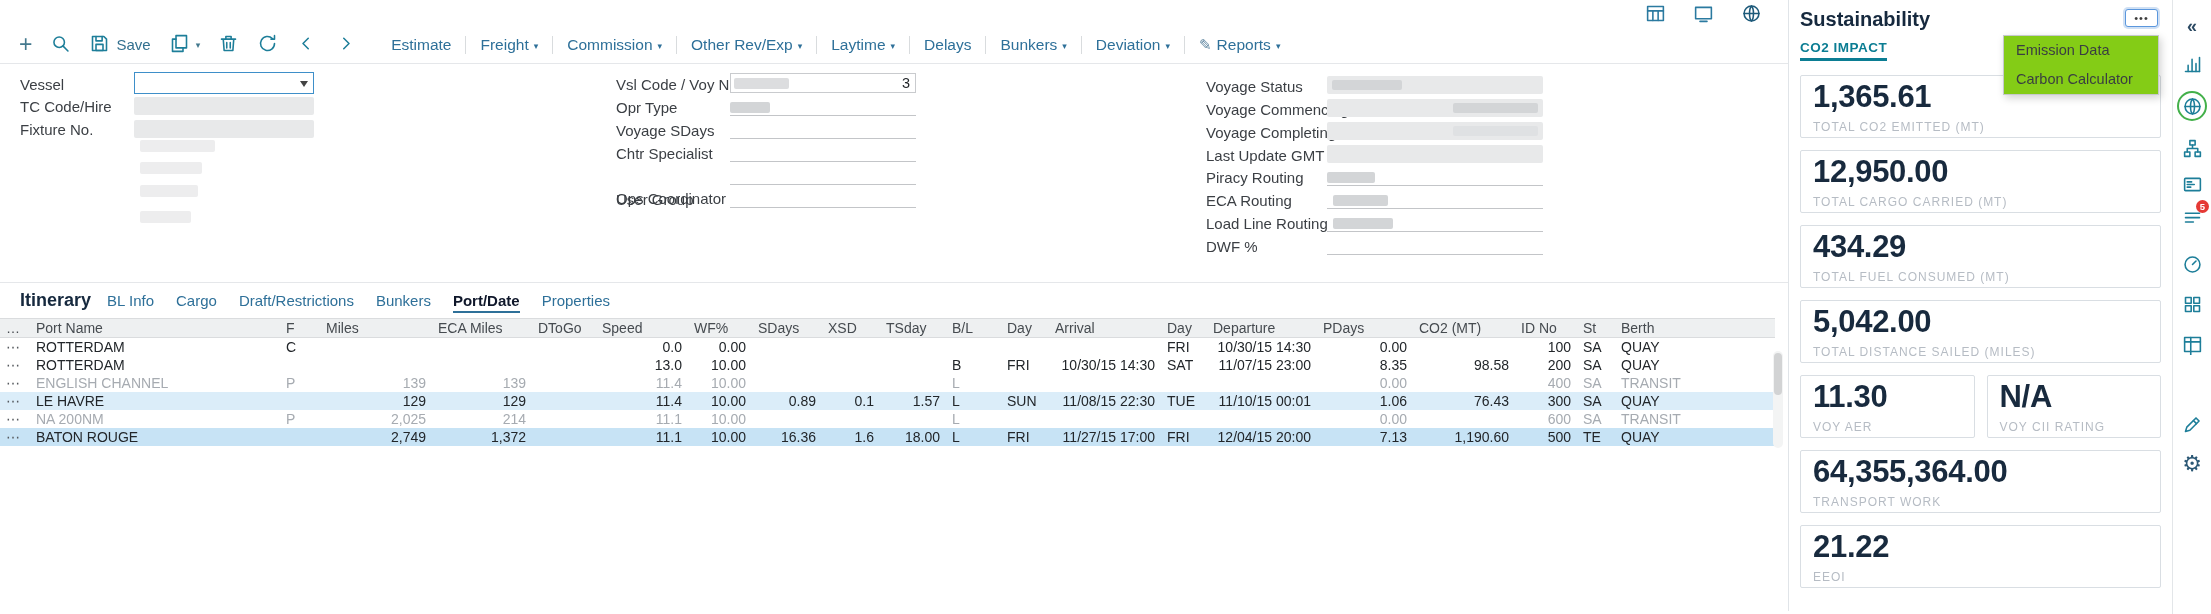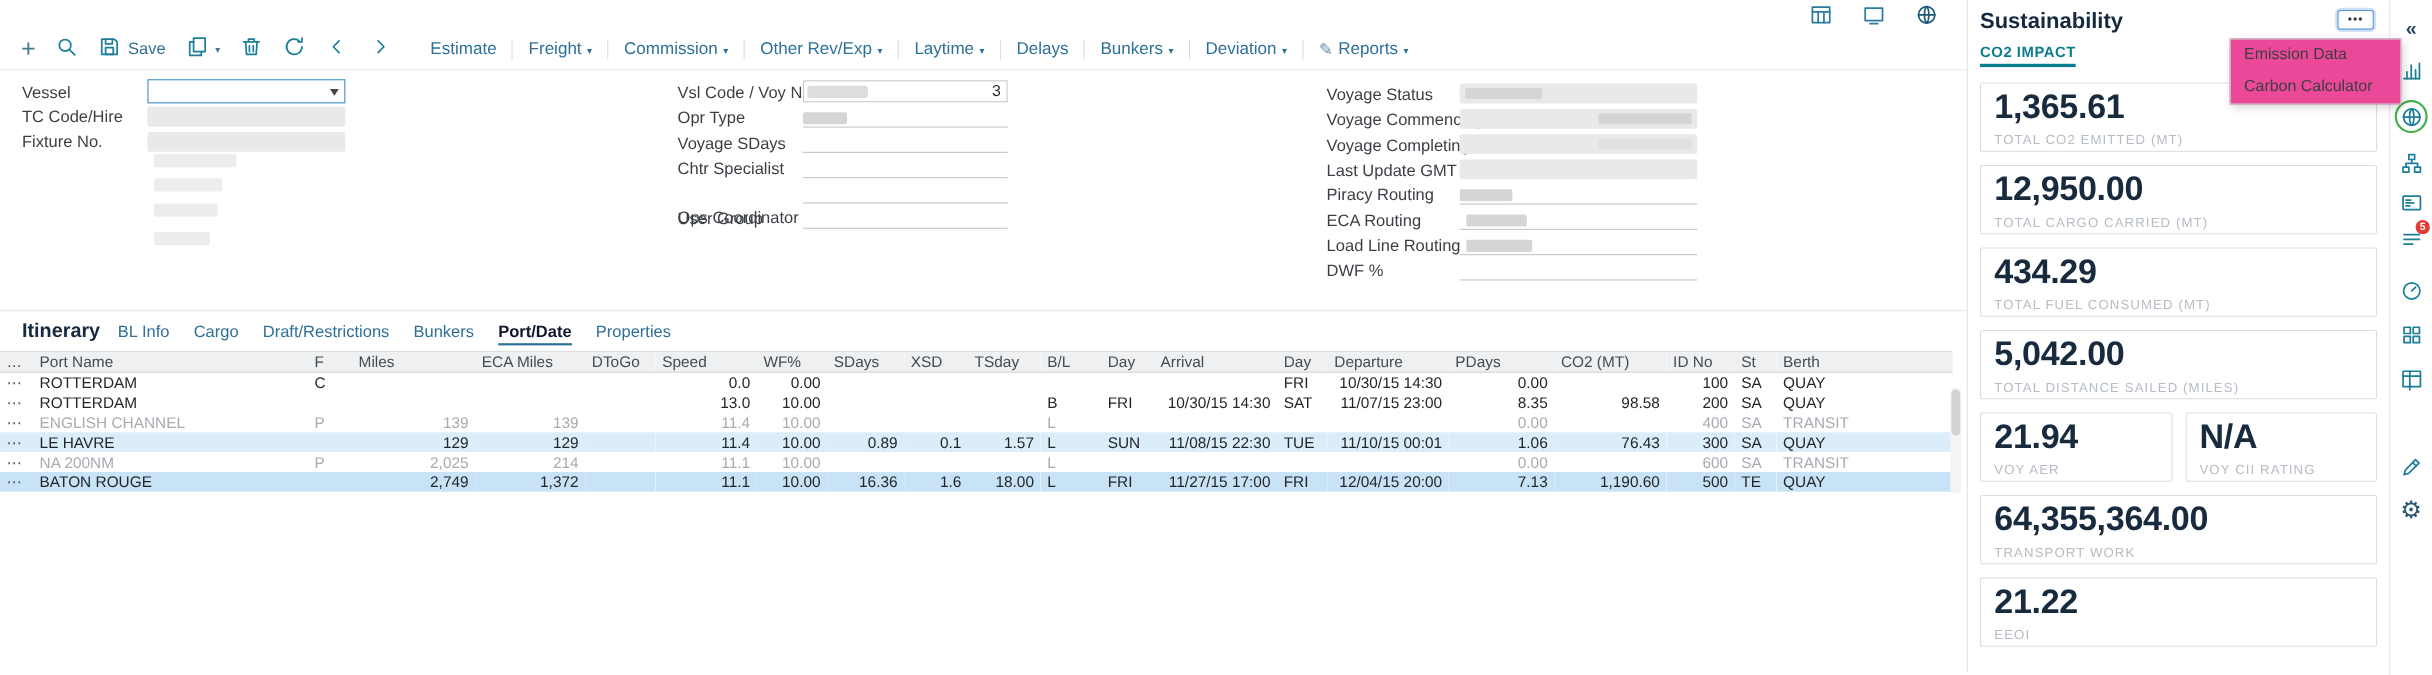--- a/index.html
+++ b/index.html
@@ -60,21 +60,21 @@
   .more-btn { position:absolute; right:3px; top:1px; width:33px; height:18px; background:#fff; border:1px solid #5b97dd; border-radius:3px; box-shadow:0 0 0 2px rgba(96,153,219,.30); color:#3c3c3c; font-size:11px; line-height:13px; letter-spacing:1px; cursor:pointer; }
   .sus-tab { display:inline-block; margin-top:6px; font-size:13.5px; font-weight:bold; letter-spacing:.5px; color:#0b7d93; border-bottom:3px solid #0b7d93; padding-bottom:3px; cursor:pointer; }
   .sus-cards { margin-top:14px; }
   .card { border:1px solid #d9dee3; border-radius:2px; background:#fff; height:63px; margin-bottom:12px; padding:4px 4px 0 12px; overflow:hidden; }
   .card-row { display:flex; gap:12px; margin-bottom:12px; }
   .card-row .card { flex:1; margin-bottom:0; }
   .card-value { font-size:31px; font-weight:bold; color:#182a3e; line-height:34px; letter-spacing:-.3px; }
   .card-label { font-size:12px; color:#b6bcc4; letter-spacing:1px; margin-top:6px; white-space:nowrap; }
 
   
-  .context-menu { position:absolute; left:2003px; top:35px; width:156px; background:#ec4899; border:1px solid #c6c9cc; box-shadow:2px 3px 8px rgba(0,0,0,.18); z-index:30;margin-left:24px; }
+  .context-menu { position:absolute; left:2003px; top:35px; width:156px; background:#84cc16; border:1px solid #c6c9cc; box-shadow:2px 3px 8px rgba(0,0,0,.18); z-index:30; }
   .cm-item { height:29px; line-height:29px; padding-left:12px; font-size:14.5px; color:#3a3e42; cursor:pointer; }
 
   
   .rail { position:absolute; left:2172px; top:0; width:39px; height:614px; border-left:1px solid #e3e6e9; background:#fff; }
   .rail-item { position:absolute; left:0; width:38px; height:36px; display:flex; align-items:center; justify-content:center; cursor:pointer; }
   .rail-item .ring { position:absolute; width:30px; height:30px; border:2px solid #43b04a; border-radius:50%; }
   .rail-item .badge { position:absolute; top:0; right:2px; min-width:13px; height:13px; background:#e53935; color:#fff; border-radius:7px; font-size:9.5px; line-height:13px; text-align:center; font-weight:bold; padding:0 2px; }
 </style>
 </head>
 <body>
@@ -481,21 +481,21 @@
         <div class="card">
           <div class="card-value">434.29</div>
           <div class="card-label">TOTAL FUEL CONSUMED (MT)</div>
         </div>
         <div class="card">
           <div class="card-value">5,042.00</div>
           <div class="card-label">TOTAL DISTANCE SAILED (MILES)</div>
         </div>
         <div class="card-row">
           <div class="card">
-            <div class="card-value">21.94</div>
+            <div class="card-value">11.30</div>
             <div class="card-label">VOY AER</div>
           </div>
           <div class="card">
             <div class="card-value">N/A</div>
             <div class="card-label">VOY CII RATING</div>
           </div>
         </div>
         <div class="card">
           <div class="card-value">64,355,364.00</div>
           <div class="card-label">TRANSPORT WORK</div>

